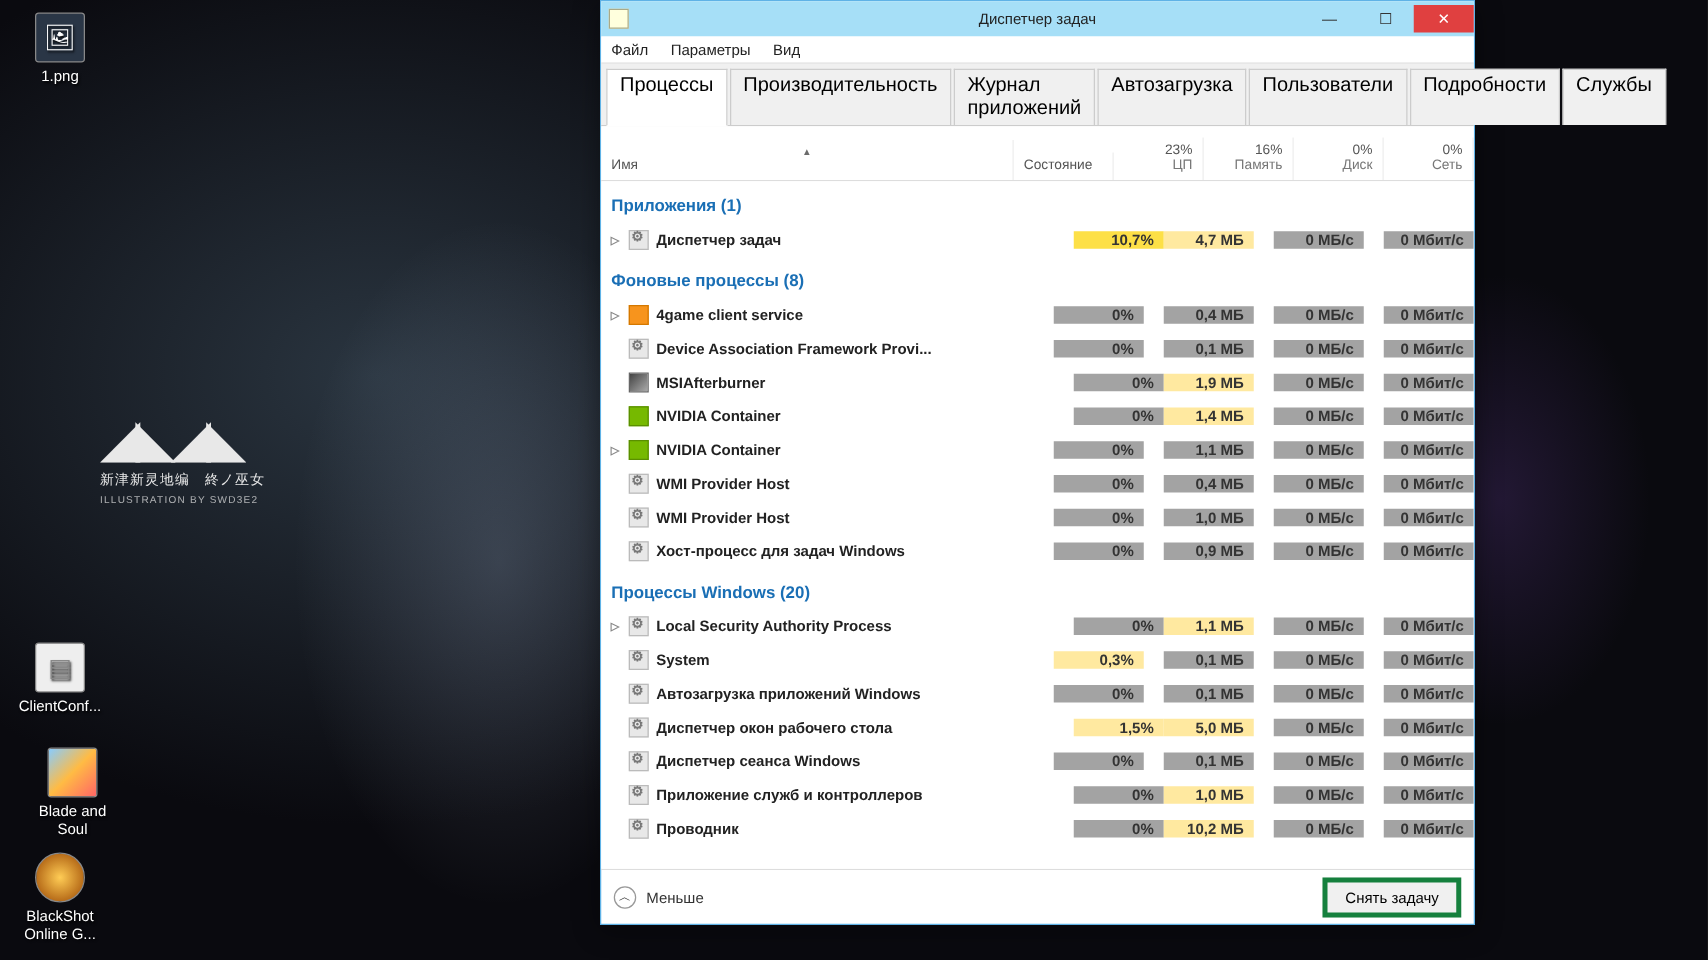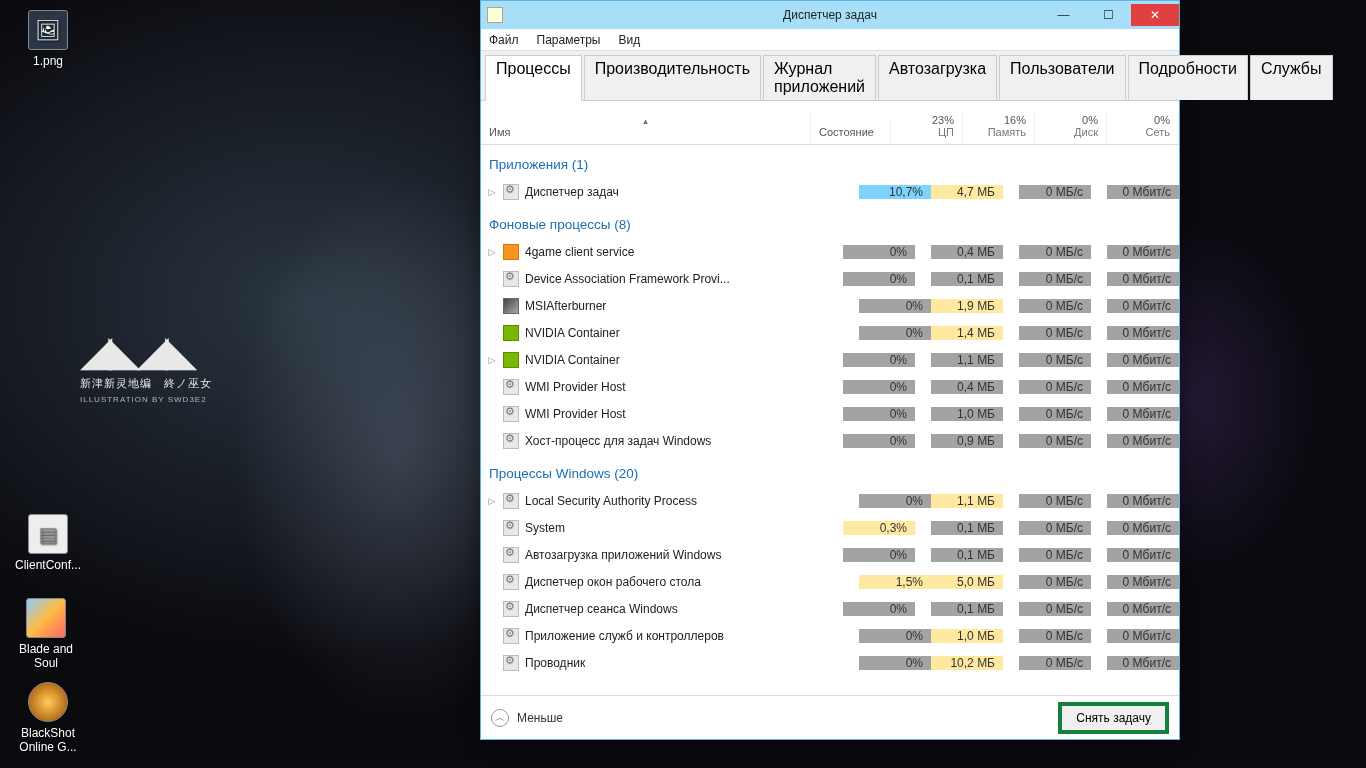--- a/index.html
+++ b/index.html
@@ -9,21 +9,21 @@
   radial-gradient(ellipse 300px 500px at 400px 450px, rgba(200,220,255,.18) 0%, transparent 55%),
   radial-gradient(ellipse 200px 300px at 1200px 400px, rgba(80,50,120,.35) 0%, transparent 60%);
 }
 .wp-logo { position:absolute; left:80px; top:330px; color:#e8e8e8; font-size:12px; text-align:left; }
 .wp-logo .horns { font-size:42px; line-height:1; letter-spacing:-4px; }
 .wp-logo .txt { margin-top:4px; font-size:11px; letter-spacing:1px; }
 .desktop-icon { position:absolute; width:76px; text-align:center; color:#fff; font-size:12px; text-shadow:1px 1px 2px #000; cursor:pointer; }
 .desktop-icon .icon-box { width:40px; height:40px; margin:0 auto 4px; background:#444; border:1px solid #888; border-radius:3px; display:flex; align-items:center; justify-content:center; font-size:20px; }
 .di-1 { left:10px; top:10px; }
 .di-2 { left:10px; top:514px; }
-.di-3 { left:8px; top:598px;text-align:center; }
+.di-3 { left:20px; top:598px;text-align:center; }
 .di-3 .icon-box { background:linear-gradient(135deg,#8cf,#fb4,#f66); }
 .di-4 { left:10px; top:682px; }
 .di-4 .icon-box { background:radial-gradient(circle,#fc5,#940); border-radius:50%; }
 
 .window { position:absolute; left:480px; top:0; width:700px; height:740px; background:#fff; border:1px solid #5fb2e6; box-shadow:0 4px 20px rgba(0,0,0,.4); display:flex; flex-direction:column; }
 .titlebar { height:28px; background:#a6dff7; display:flex; align-items:center; position:relative; }
 .titlebar .icon { width:16px; height:16px; margin:0 6px; background:#ffd; border:1px solid #aa8; }
 .titlebar .title { position:absolute; left:0; right:0; text-align:center; font-size:12px; color:#222; pointer-events:none; }
 .win-controls { margin-left:auto; display:flex; height:22px; }
 .win-btn { width:45px; display:flex; align-items:center; justify-content:center; font-size:12px; color:#333; cursor:pointer; }
@@ -38,36 +38,36 @@
 
 .columns-header { display:flex; border-bottom:1px solid #ddd; background:#fff; height:44px; align-items:flex-end; }
 .col { font-size:11px; color:#555; padding:4px 8px 6px; border-right:1px solid #eee; text-align:right; }
 .col.name { flex:1; text-align:left; display:flex; flex-direction:column; justify-content:flex-end; }
 .col.name .sort { color:#6b6b6b; font-size:9px; text-align:center; height:10px; }
 .col.status { width:80px; text-align:left; }
 .col.metric { width:72px; display:flex; flex-direction:column; justify-content:flex-end; }
 .col.metric .pct { color:#555; font-size:11px; }
 .col.metric .lbl { color:#777; }
 
-.list-area { flex:1; overflow-y:scroll; background:#fff; position:relative; }
+.list-area { flex:1; overflow-y:scroll; background:#fff; position:relative;font-weight:bold; }
 .group-header { font-size:13.5px; color:#1a6fb5; padding:12px 8px 6px; }
 .row { display:flex; align-items:center; height:27px; font-size:12px; }
 .row .expand { width:22px; text-align:center; color:#888; font-size:9px; cursor:pointer; }
 .row .ricon { width:16px; height:16px; margin-right:6px; border:1px solid #ccc; background:#f8f8f0; flex-shrink:0; }
 .row .ricon.orange { background:#f7941d; border-color:#d47800; }
 .row .ricon.green { background:#76b900; border-color:#5a8f00; }
 .row .ricon.gear { background:#e8e8e8; border-color:#bbb; position:relative; }
 .row .ricon.gear::after { content:"⚙"; position:absolute; left:1px; top:-2px; font-size:11px; color:#777; }
 .row .ricon.msi { background:linear-gradient(135deg,#444,#aaa); border-color:#666; }
 .row .rname { flex:1; color:#222; white-space:nowrap; overflow:hidden; text-overflow:ellipsis; }
 .row .rstatus { width:80px; }
 .row .m { width:72px; text-align:right; padding-right:8px; color:#333; }
 .row .m.heat1 { background:#a3a3a3;margin-left:16px; }
 .row .m.heat2 { background:#ffe9a0; }
-.row .m.heat4 { background:#7dd3fc; }
+.row .m.heat4 { background:#fde047; }
 
 .footer { height:44px; border-top:1px solid #ddd; display:flex; align-items:center; padding:0 10px; }
 .less-btn { display:flex; align-items:center; font-size:12px; color:#333; cursor:pointer; }
 .less-btn .circ { width:18px; height:18px; border:1px solid #999; border-radius:50%; display:flex; align-items:center; justify-content:center; margin-right:8px; font-size:10px; }
 .end-task { margin-left:auto; background:#f0f0f0; border:4px solid #15803d; padding:5px 14px; font-size:12px; cursor:pointer; }
 
 ::-webkit-scrollbar { width:17px; background:#f0f0f0; }
 ::-webkit-scrollbar-thumb { background:#cdcdcd; border:1px solid #aaa; }
 ::-webkit-scrollbar-button { height:17px; background:#f0f0f0; border:1px solid #ddd; }
 </style>

